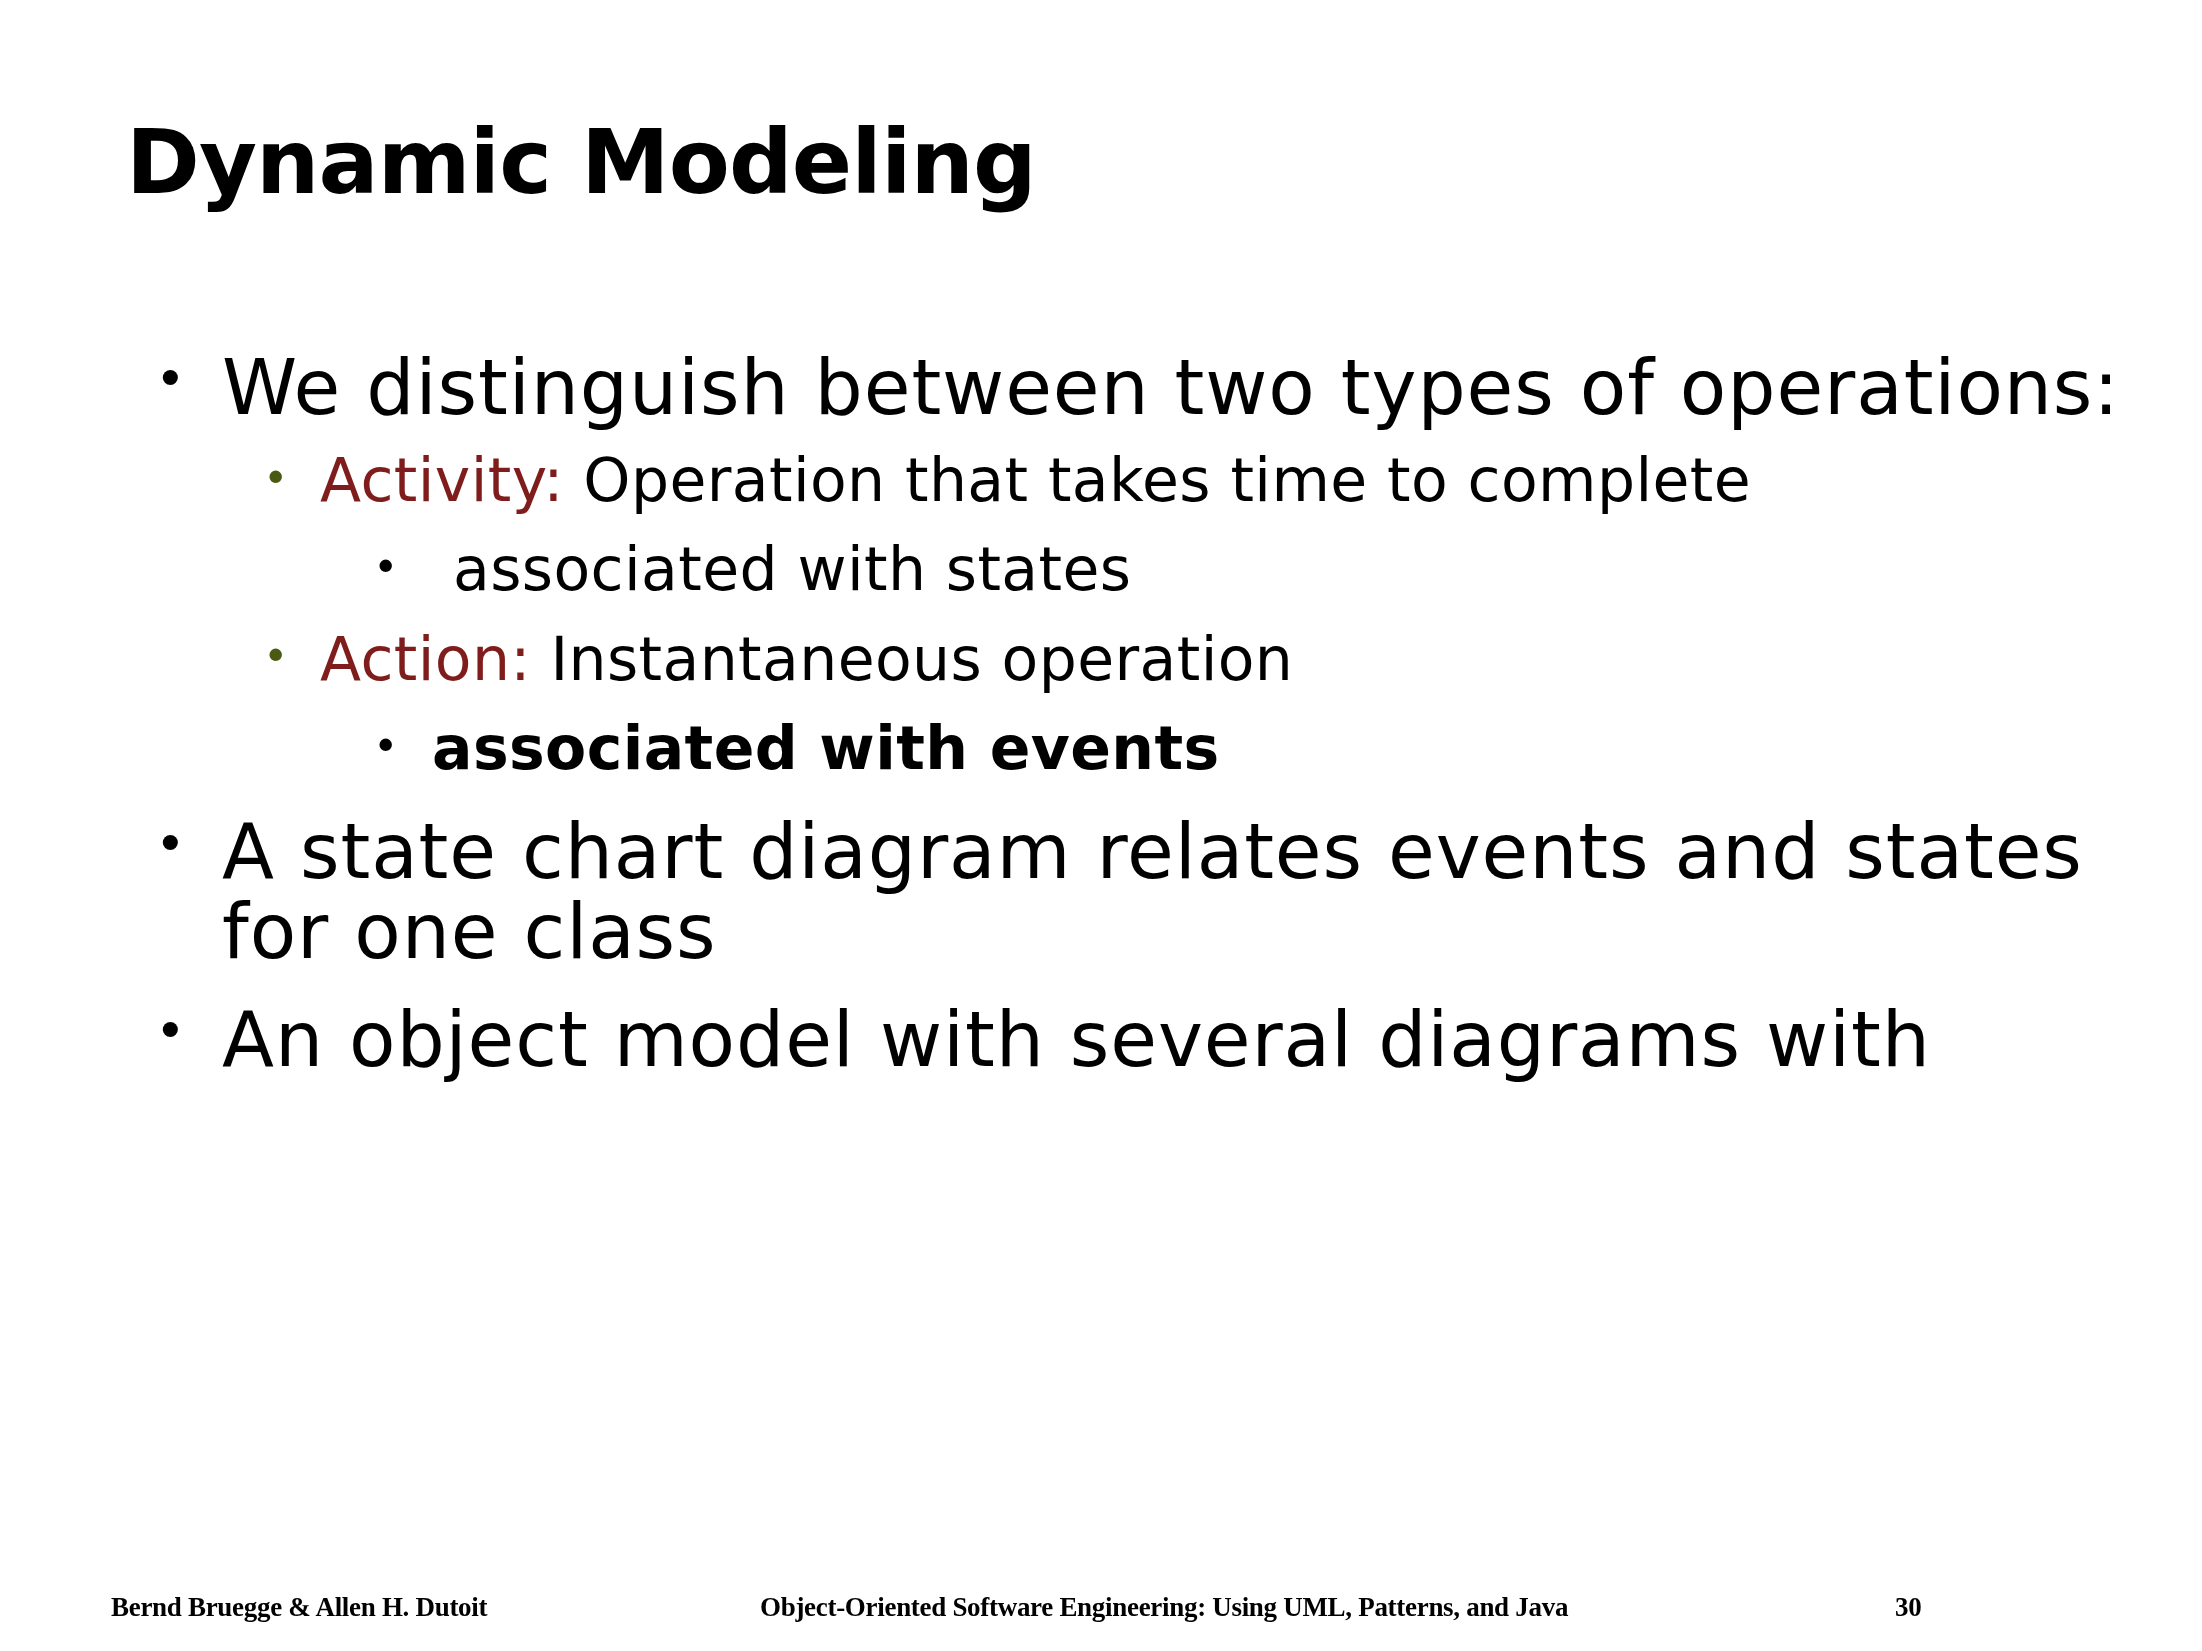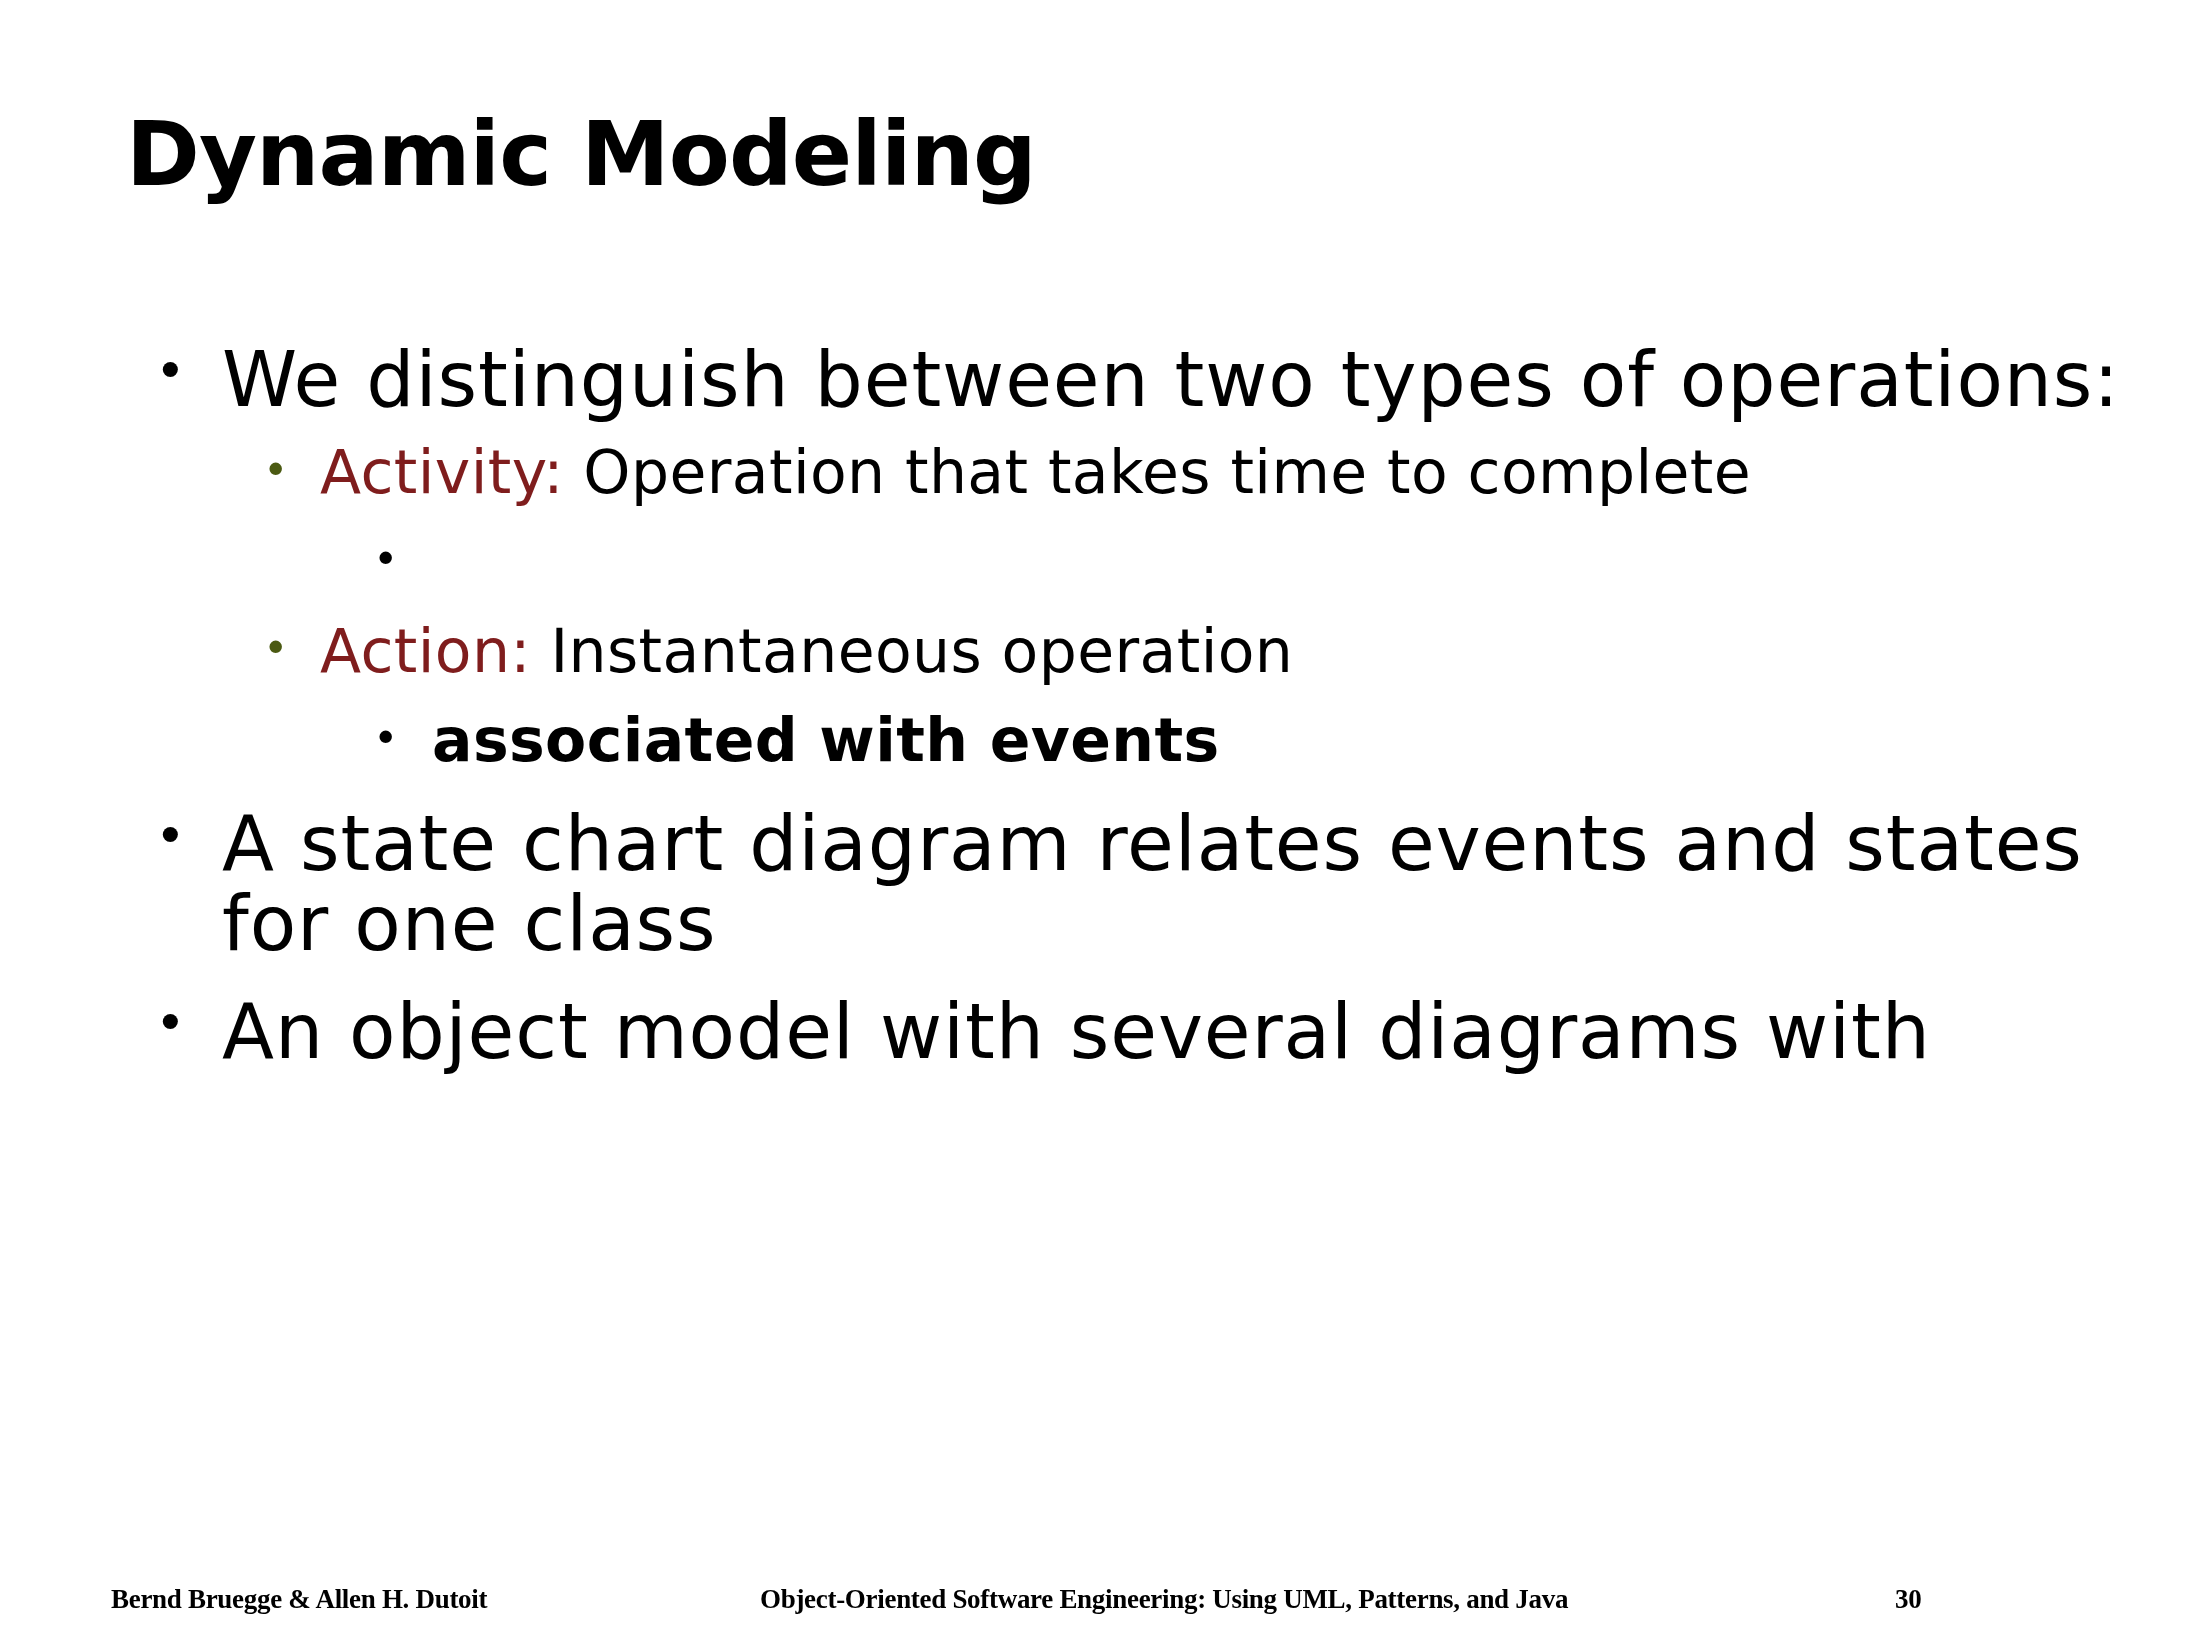--- a/index.html
+++ b/index.html
@@ -1,20 +1,20 @@
 <!DOCTYPE html>
 <html style="font-size:13.8px"><head>
 <meta charset="utf-8">
 <style>
   html, body { margin: 0; padding: 0; }
   body {
     width: 2203px; height: 1652px; background: #ffffff; position: relative; overflow: hidden;
     font-family: "DejaVu Sans", sans-serif; color: #000;
   }
-  .slide { position: absolute; left: 0; top: 8px; width: 2203px; height: 1344px; }
+  .slide { position: absolute; left: 0; top: 16px; width: 2203px; height: 1344px; }
   .title {
     position: absolute; left: 126px; top: 102px;
     font-family: "DejaVu Sans", sans-serif; font-weight: bold;
     font-size: 89px; letter-spacing: -0.9px; line-height: 1; white-space: nowrap;
   }
   .line { position: absolute; white-space: nowrap; line-height: 1; text-align: center; }
   .l1 { font-size: 76px; letter-spacing: 0.9px; }
   .l2 { font-size: 60px; letter-spacing: 0.4px; }
   .l3 { font-size: 60px; letter-spacing: 0.4px; }
   .bullet { position: absolute; line-height: 1; }
@@ -36,20 +36,21 @@
 
   <span class="bullet b1" style="left:155px; top:337px;">•</span>
   <div class="line l1" style="left:222px; top:334px;">We distinguish between two types of operations:</div>
 
   <span class="bullet b2" style="left:263px; top:441px;">•</span>
   <div class="line l2" style="left:320px; top:434px;">
     <span class="term">Activity:</span><span> Operation that takes time to complete</span>
   </div>
 
   <span class="bullet b3" style="left:373px; top:530px;">•</span>
+  <div class="line l3" style="left:453px; top:523px;">associated with states</div>
 
   <span class="bullet b2" style="left:263px; top:619px;">•</span>
   <div class="line l2" style="left:320px; top:613px;">
     <span class="term">Action:</span><span> Instantaneous operation</span>
   </div>
 
   <span class="bullet b3" style="left:373px; top:709px;">•</span>
   <div class="line l3" style="left:432px; top:702px;font-weight:bold;">associated with events</div>
 
   <span class="bullet b1" style="left:155px; top:802px;">•</span>

